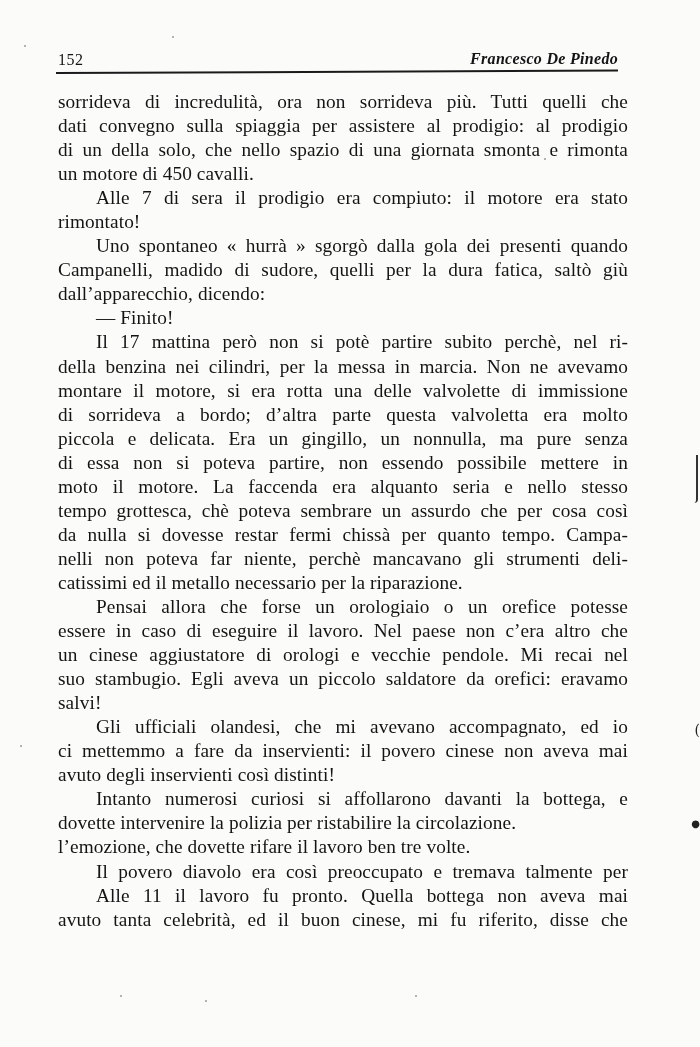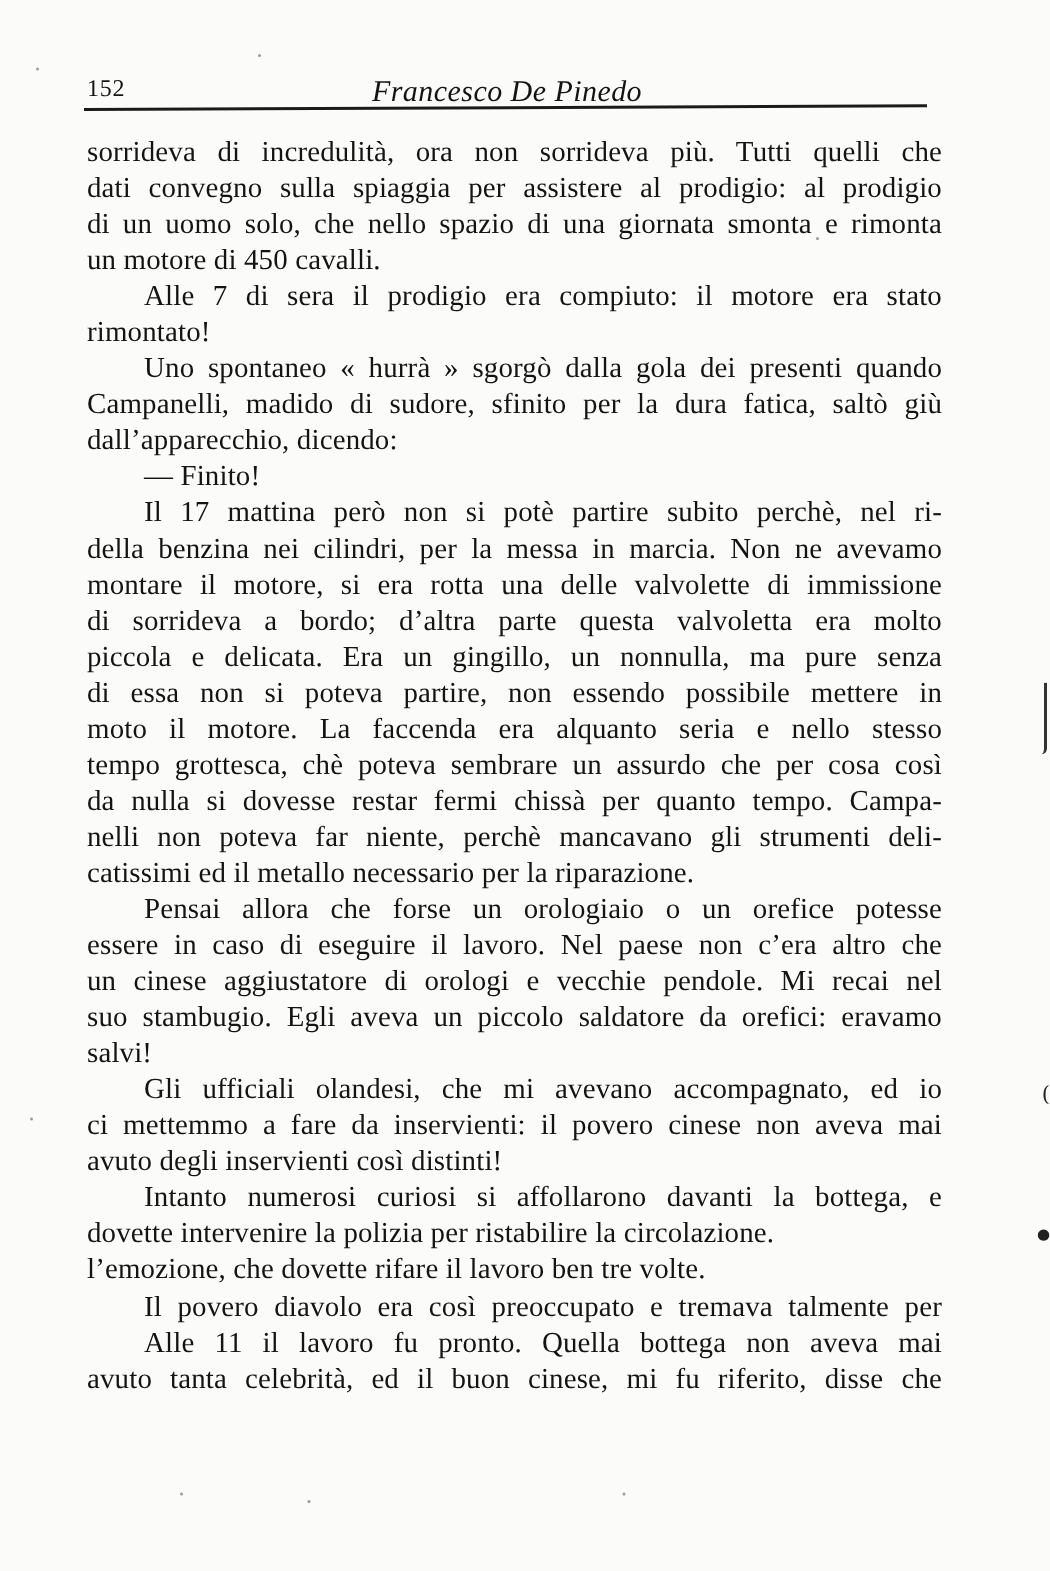--- a/index.html
+++ b/index.html
@@ -36,25 +36,25 @@
       font-family: "Liberation Serif", serif;
       font-size: 16px;
       letter-spacing: 0.5px;
       text-align: right;
     }
     .running-title {
       position: absolute;
       left: 0;
       right: 0;
       top: 2px;
-      text-align: center;
+      text-align: right;
       font-family: "Liberation Serif", serif;
       font-style: italic;
-      font-weight: normal;
-      font-size: 20px;
+      font-weight: bold;
+      font-size: 16px;
       letter-spacing: 0.3px;
     }
     .head-rule {
       position: absolute;
       left: 56px;
       top: 72px;
       width: 562px;
       height: 2px;
       background: #1a1a1a;
       transform: rotate(-0.25deg);
@@ -121,26 +121,26 @@
 <div class="page">
   <div class="running-head">
     <span class="page-number">152</span>
     <span class="running-title">Francesco De Pinedo</span>
   </div>
   <div class="head-rule"></div>
 
   <div class="body-text" id="body-text">
       <span class="line">sorrideva di incredulità, ora non sorrideva più. Tutti quelli che</span>
       <span class="line">dati convegno sulla spiaggia per assistere al prodigio: al prodigio</span>
-      <span class="line">di un uomo solo, che nello spazio di una giornata smonta e rimonta</span>
+      <span class="line">di un della solo, che nello spazio di una giornata smonta e rimonta</span>
       <span class="line last">un motore di 450 cavalli.</span>
       <span class="line first">Alle 7 di sera il prodigio era compiuto: il motore era stato</span>
       <span class="line last">rimontato!</span>
       <span class="line first">Uno spontaneo « hurrà » sgorgò dalla gola dei presenti quando</span>
-      <span class="line">Campanelli, madido di sudore, sfinito per la dura fatica, saltò giù</span>
+      <span class="line">Campanelli, madido di sudore, quelli per la dura fatica, saltò giù</span>
       <span class="line last">dall’apparecchio, dicendo:</span>
       <span class="line first last">— Finito!</span>
       <span class="line first">Il 17 mattina però non si potè partire subito perchè, nel ri-</span>
       <span class="line">della benzina nei cilindri, per la messa in marcia. Non ne avevamo</span>
       <span class="line">montare il motore, si era rotta una delle valvolette di immissione</span>
       <span class="line">di sorrideva a bordo; d’altra parte questa valvoletta era molto</span>
       <span class="line">piccola e delicata. Era un gingillo, un nonnulla, ma pure senza</span>
       <span class="line">di essa non si poteva partire, non essendo possibile mettere in</span>
       <span class="line">moto il motore. La faccenda era alquanto seria e nello stesso</span>
       <span class="line">tempo grottesca, chè poteva sembrare un assurdo che per cosa così</span>

